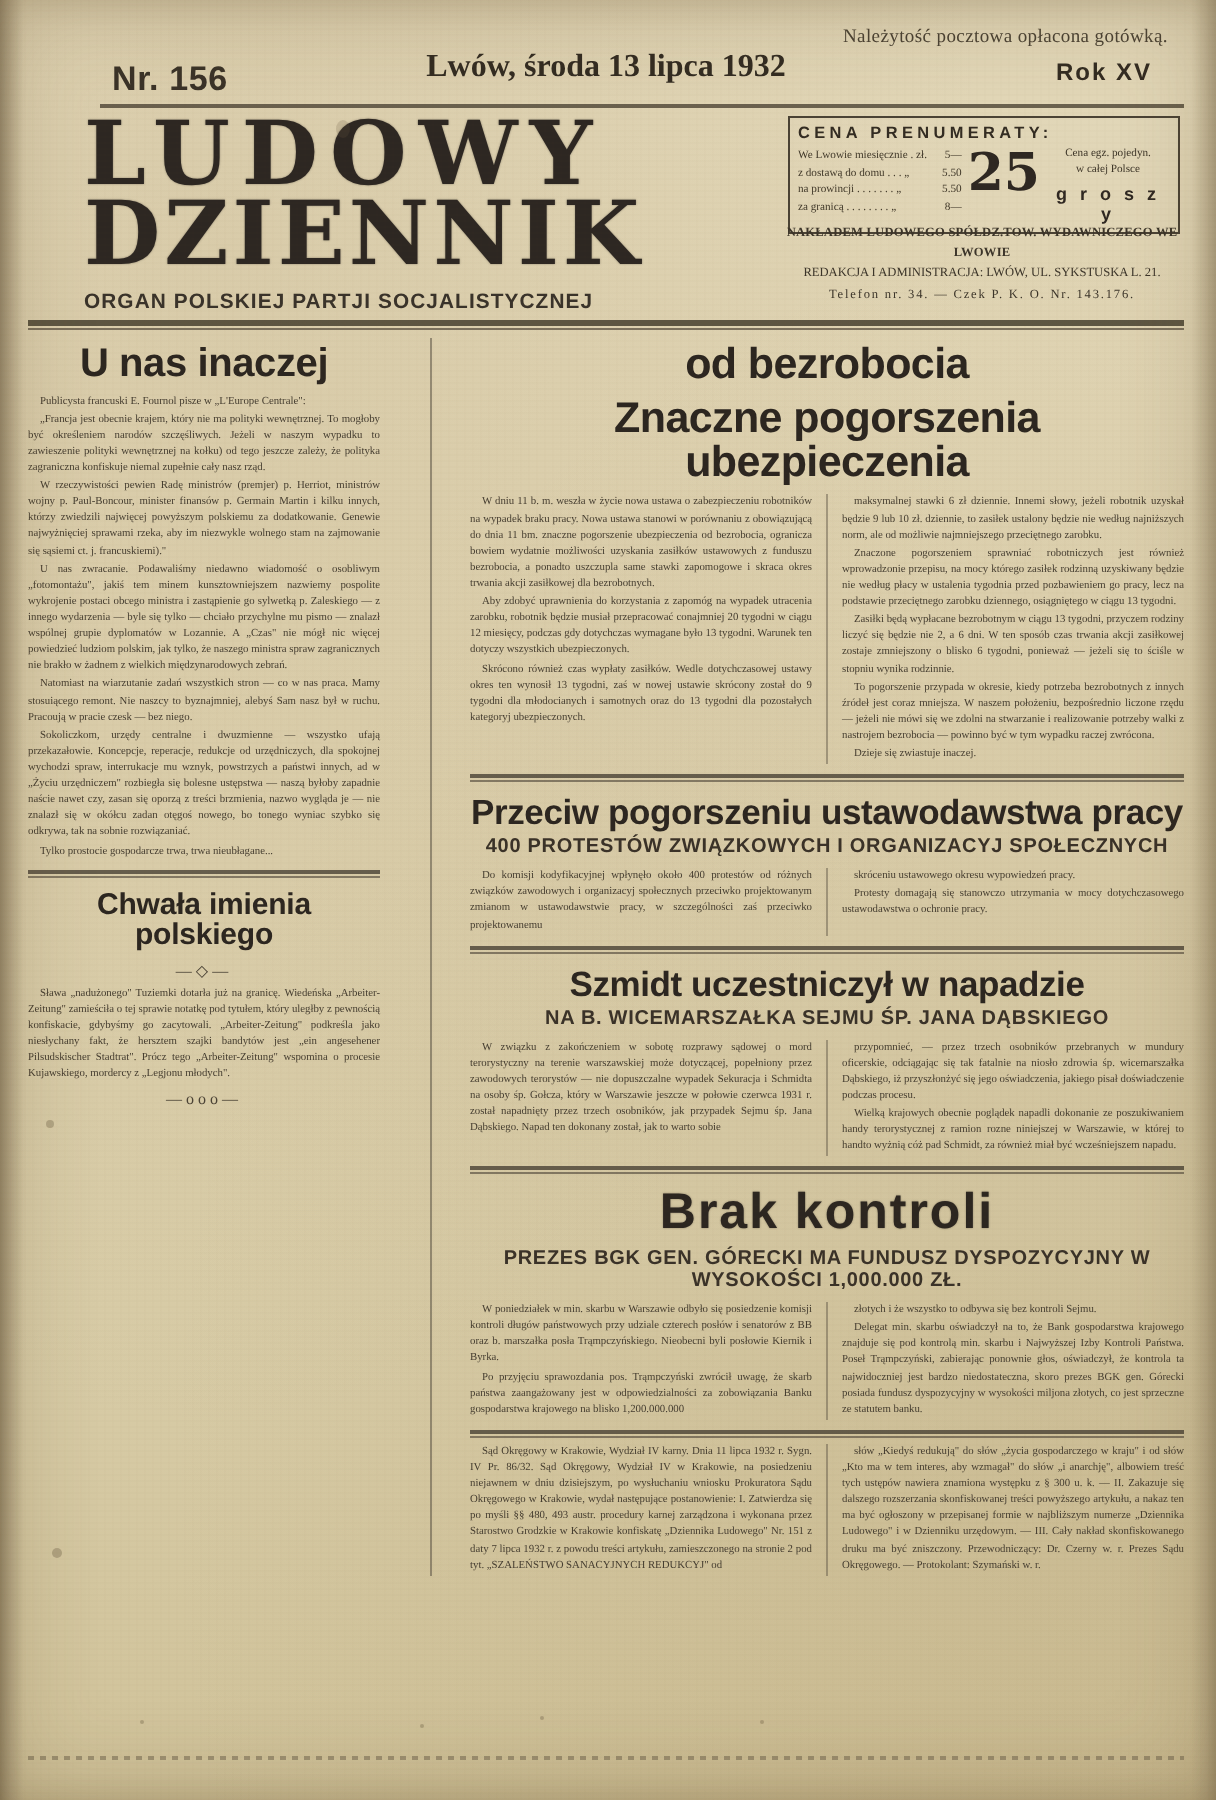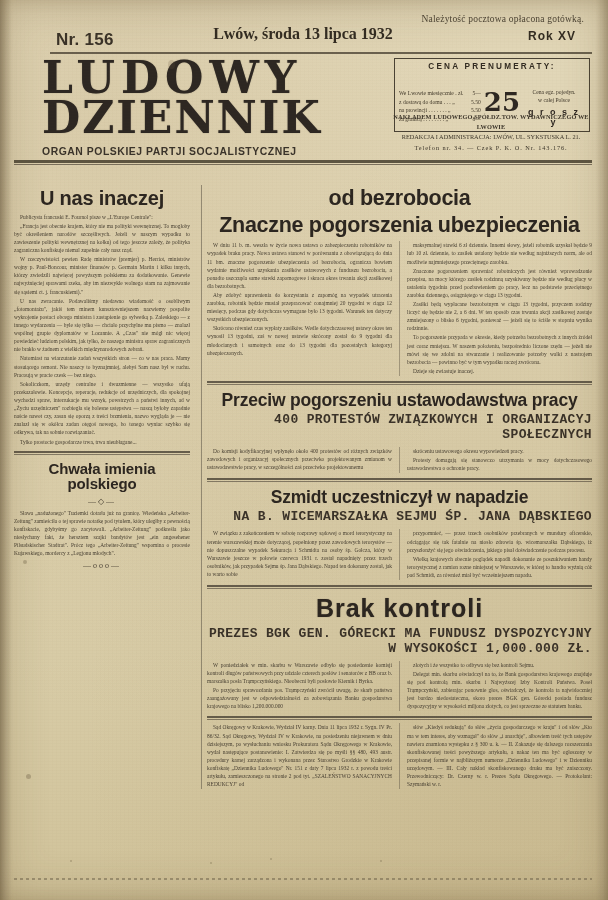--- a/index.html
+++ b/index.html
@@ -51,58 +51,58 @@
     color:#2d2722;line-height:.92;letter-spacing:1px;
     text-shadow:0 0 1px rgba(45,39,34,.5);
   }
   .mh-1{font-size:44px;letter-spacing:2px;}
   .mh-2{font-size:44px;letter-spacing:6px;margin-top:2px;}
   .mh-sub{font-family:"Liberation Sans",sans-serif;font-weight:bold;font-size:10.4px;
     letter-spacing:.55px;color:#3a332a;margin-top:7px;}
 
   .pricebox{position:absolute;right:2px;top:4px;width:196px;border:1.6px solid #4a4234;
     padding:3px 4px 4px;box-sizing:border-box;background:rgba(255,255,255,.03);}
-  .pb-title{text-align:center;font-family:"Liberation Sans",sans-serif;font-weight:bold;
-    font-size:8.2px;letter-spacing:2.2px;color:#332c22;margin-bottom:18px;}
+  .pb-title{text-align:left;font-family:"Liberation Sans",sans-serif;font-weight:bold;
+    font-size:8.2px;letter-spacing:2.2px;color:#332c22;margin-bottom:3px;}
   .pb-body{display:flex;align-items:flex-start;gap:3px;}
   .pb-rows{flex:1;font-size:5.6px;line-height:1.55;color:#403829;}
   .pb-row{display:flex;white-space:nowrap;}
   .pb-row .lbl{flex:1;overflow:hidden;}
   .pb-row .val{padding-left:2px;}
   .pb-25{font-family:"DejaVu Serif",serif;font-weight:bold;font-size:26px;color:#2e2822;line-height:1;}
   .pb-right{width:62px;text-align:center;}
   .pb-r1{font-size:5.6px;line-height:1.4;color:#3d3528;}
   .pb-r2{font-family:"Liberation Sans",sans-serif;font-weight:bold;font-size:9px;
     letter-spacing:2px;color:#2f2822;margin-top:2px;}
 
   .pubinfo{position:absolute;right:2px;top:58px;width:198px;text-align:center;
     font-size:6.3px;line-height:1.62;color:#3b3429;font-family:"Liberation Serif",serif;}
   .pubinfo .b{font-weight:bold;letter-spacing:.1px;}
   .pubinfo .sp{letter-spacing:.9px;}
 
   .rule-thick{height:3px;background:#47402f;opacity:.85;margin:0 0 1px 0;}
   .rule-thin{height:1px;background:#51493a;opacity:.7;}
 
   
-  .content{position:relative;display:flex;gap:0;margin-top:20px;}
+  .content{position:relative;display:flex;gap:14px;margin-top:4px;}
   .col-l{width:182px;padding-right:6px;box-sizing:border-box;}
   .vdiv{width:1px;background:#5a5243;opacity:.55;margin:0 5px;}
   .col-r{flex:1;}
 
   h1.hl{font-family:"Liberation Sans",sans-serif;font-weight:bold;color:#2c2620;
         text-align:center;margin:0;line-height:1.03;}
   .hl-unas{font-size:20px;letter-spacing:-.2px;padding:3px 0 4px;}
   .hl-main{font-size:21.5px;letter-spacing:-.3px;padding:2px 0 3px;}
   .hl-mid{font-size:17.5px;letter-spacing:-.2px;padding:3px 0 2px;}
   .hl-brak{font-family:"DejaVu Serif",serif;font-size:25px;letter-spacing:1px;
         padding:4px 0 3px;text-shadow:0 0 1px rgba(44,38,32,.45);}
   .hl-chwala{font-size:15px;letter-spacing:-.1px;padding:3px 0 2px;}
 
-  .subhl{text-align:right;font-family:Liberation Mono, monospace;font-weight:bold;
-    font-size:13px;letter-spacing:.35px;color:#3a3228;padding:1px 0 3px;}
+  .subhl{text-align:center;font-family:Liberation Sans, sans-serif;font-weight:bold;
+    font-size:10px;letter-spacing:.35px;color:#3a3228;padding:1px 0 3px;}
 
   .deck{display:flex;gap:7px;margin-top:2px;}
   .deck > .tc{flex:1;}
   .tc{font-size:5.4px;line-height:1.5;color:#453d30;text-align:justify;
       font-family:"Liberation Serif",serif;}
   .tc p{margin:0 0 1px 0;text-indent:6px;}
   .colsep{width:1px;background:#5a5243;opacity:.45;}
 
   .ornament{text-align:center;font-size:8px;color:#4a4235;letter-spacing:2px;padding:3px 0;}
 

